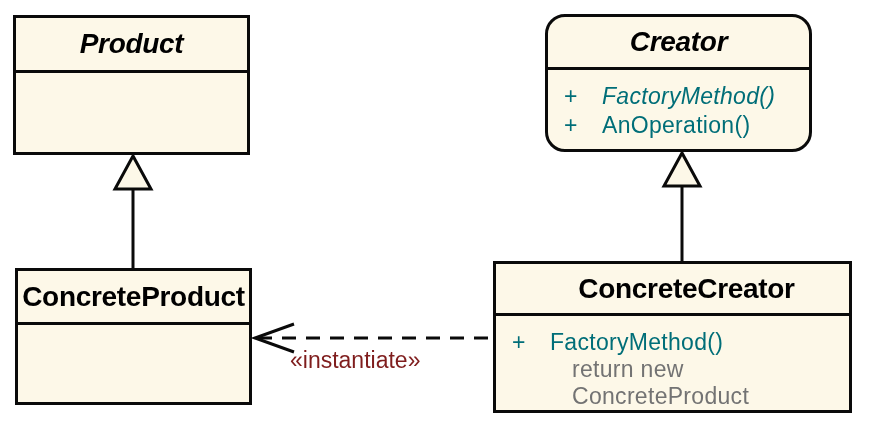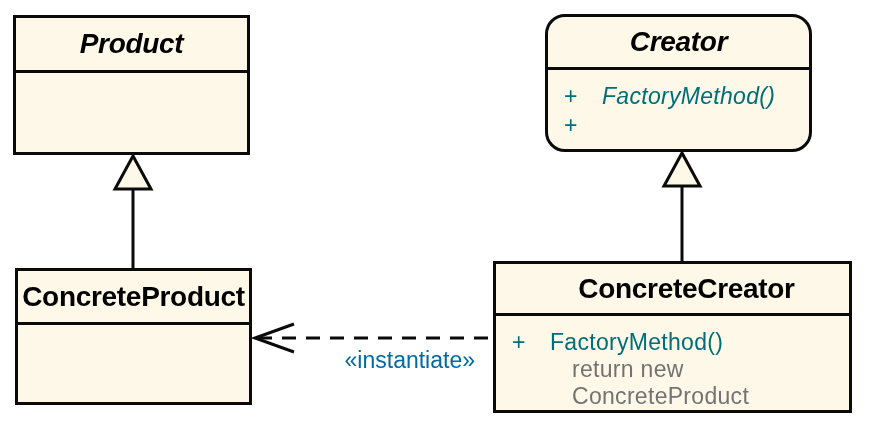--- a/index.html
+++ b/index.html
@@ -66,23 +66,23 @@
   #creator .uml-title          { height: 53px; }
   #concrete-product { left: 15px;  top: 268px; width: 237px; height: 137px; }
   #concrete-product .uml-title { height: 54px; }
   #concrete-creator { left: 493px; top: 261px; width: 359px; height: 152px; }
   #concrete-creator .uml-title { height: 52px; padding-left: 28px; }
   #instantiate-label {
     position: absolute;
     left: 290px;
     top: 347px;
     width: 185px;
-    text-align: right;
+    text-align: left;
     font-size: 23px;
-    color: #0369a1;
+    color: #7f1d1d;
   }
 </style>
 </head>
 <body>
 
 <div id="canvas">
 
   <svg id="connectors" viewBox="0 0 874 431" xmlns="http://www.w3.org/2000/svg">
 
     <line x1="133" y1="268" x2="133" y2="187" stroke="#0A0A0A" stroke-width="3"></line>
@@ -102,20 +102,21 @@
 
   <div class="uml-class abstract" id="creator">
     <div class="uml-title">Creator</div>
     <div class="uml-body">
       <div class="method-row">
         <span class="vis">+</span>
         <span class="mname italic">FactoryMethod()</span>
       </div>
       <div class="method-row">
         <span class="vis">+</span>
+        <span class="mname">AnOperation()</span>
       </div>
     </div>
   </div>
 
   <div class="uml-class" id="concrete-product">
     <div class="uml-title">ConcreteProduct</div>
     <div class="uml-body"></div>
   </div>
 
   <div class="uml-class" id="concrete-creator">

